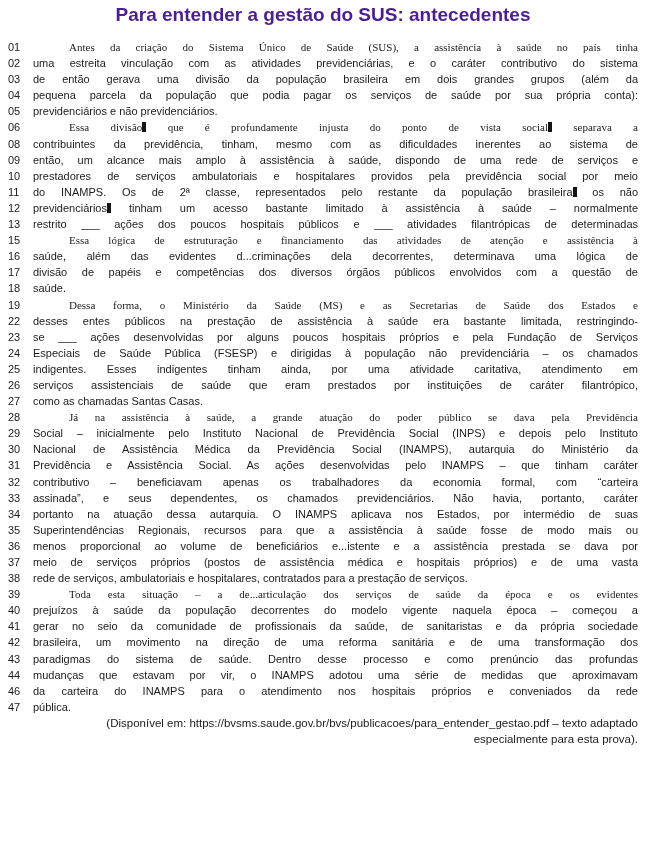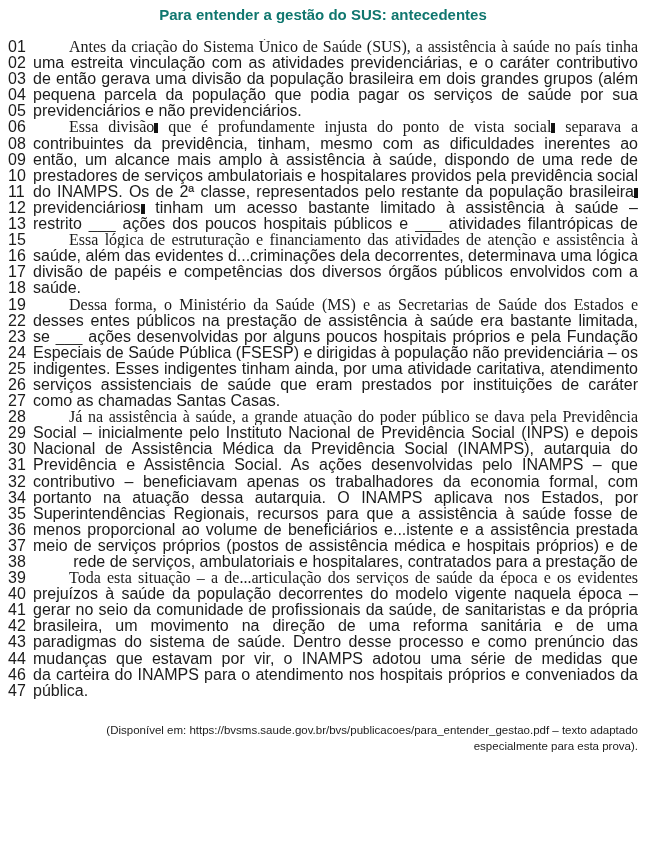--- a/index.html
+++ b/index.html
@@ -11,31 +11,31 @@
   }
   .page {
     width: 646px; height: 850px;
     box-sizing: border-box;
     padding: 7px 8px 0 8px;
     background: #ffffff;
   }
   .doc-title {
     text-align: center;
     font-weight: bold;
-    font-size: 15px;
+    font-size: 19px;
     line-height: 16px;
-    color: #0f766e;
+    color: #4c1d95;
     margin: 0 0 16px 0;
   }
   .text-body { }
   .line {
     display: flex;
     height: 16.1px;
     line-height: 16.1px;
-    font-size: 16px;
+    font-size: 11px;
     overflow: hidden;
   }
   .num {
     flex: 0 0 25px;
     width: 25px;
     color: #1b1b1b;
   }
   .txt {
     flex: 1;
     min-width: 0;
@@ -45,21 +45,20 @@
   }
   .line.last .txt { text-align: right; text-align-last: left; }
   .line.first .txt { text-indent: 36px; font-family: Liberation Serif, serif; }
   .cbar {
     display: inline-block;
     width: 4px; height: 10px;
     background: #141414;
     vertical-align: -1px;
   }
   .source {
-    margin-top: 23px;
     text-align: right;
     font-size: 11.5px;
     line-height: 16.5px;
     color: #1b1b1b;
     padding-right: 0;
   }
 </style>
 </head>
 <body>
 
@@ -173,20 +172,24 @@
       </div>
       <div class="line">
         <span class="num">31</span>
         <span class="txt">Previdência e Assistência Social. As ações desenvolvidas pelo INAMPS – que tinham caráter</span>
       </div>
       <div class="line">
         <span class="num">32</span>
         <span class="txt">contributivo – beneficiavam apenas os trabalhadores da economia formal, com “carteira</span>
       </div>
       <div class="line">
+        <span class="num">33</span>
+        <span class="txt">assinada”, e seus dependentes, os chamados previdenciários. Não havia, portanto, caráter</span>
+      </div>
+      <div class="line">
         <span class="num">34</span>
         <span class="txt">portanto na atuação dessa autarquia. O INAMPS aplicava nos Estados, por intermédio de suas</span>
       </div>
       <div class="line">
         <span class="num">35</span>
         <span class="txt">Superintendências Regionais, recursos para que a assistência à saúde fosse de modo mais ou</span>
       </div>
       <div class="line">
         <span class="num">36</span>
         <span class="txt">menos proporcional ao volume de beneficiários e...istente e a assistência prestada se dava por</span>

